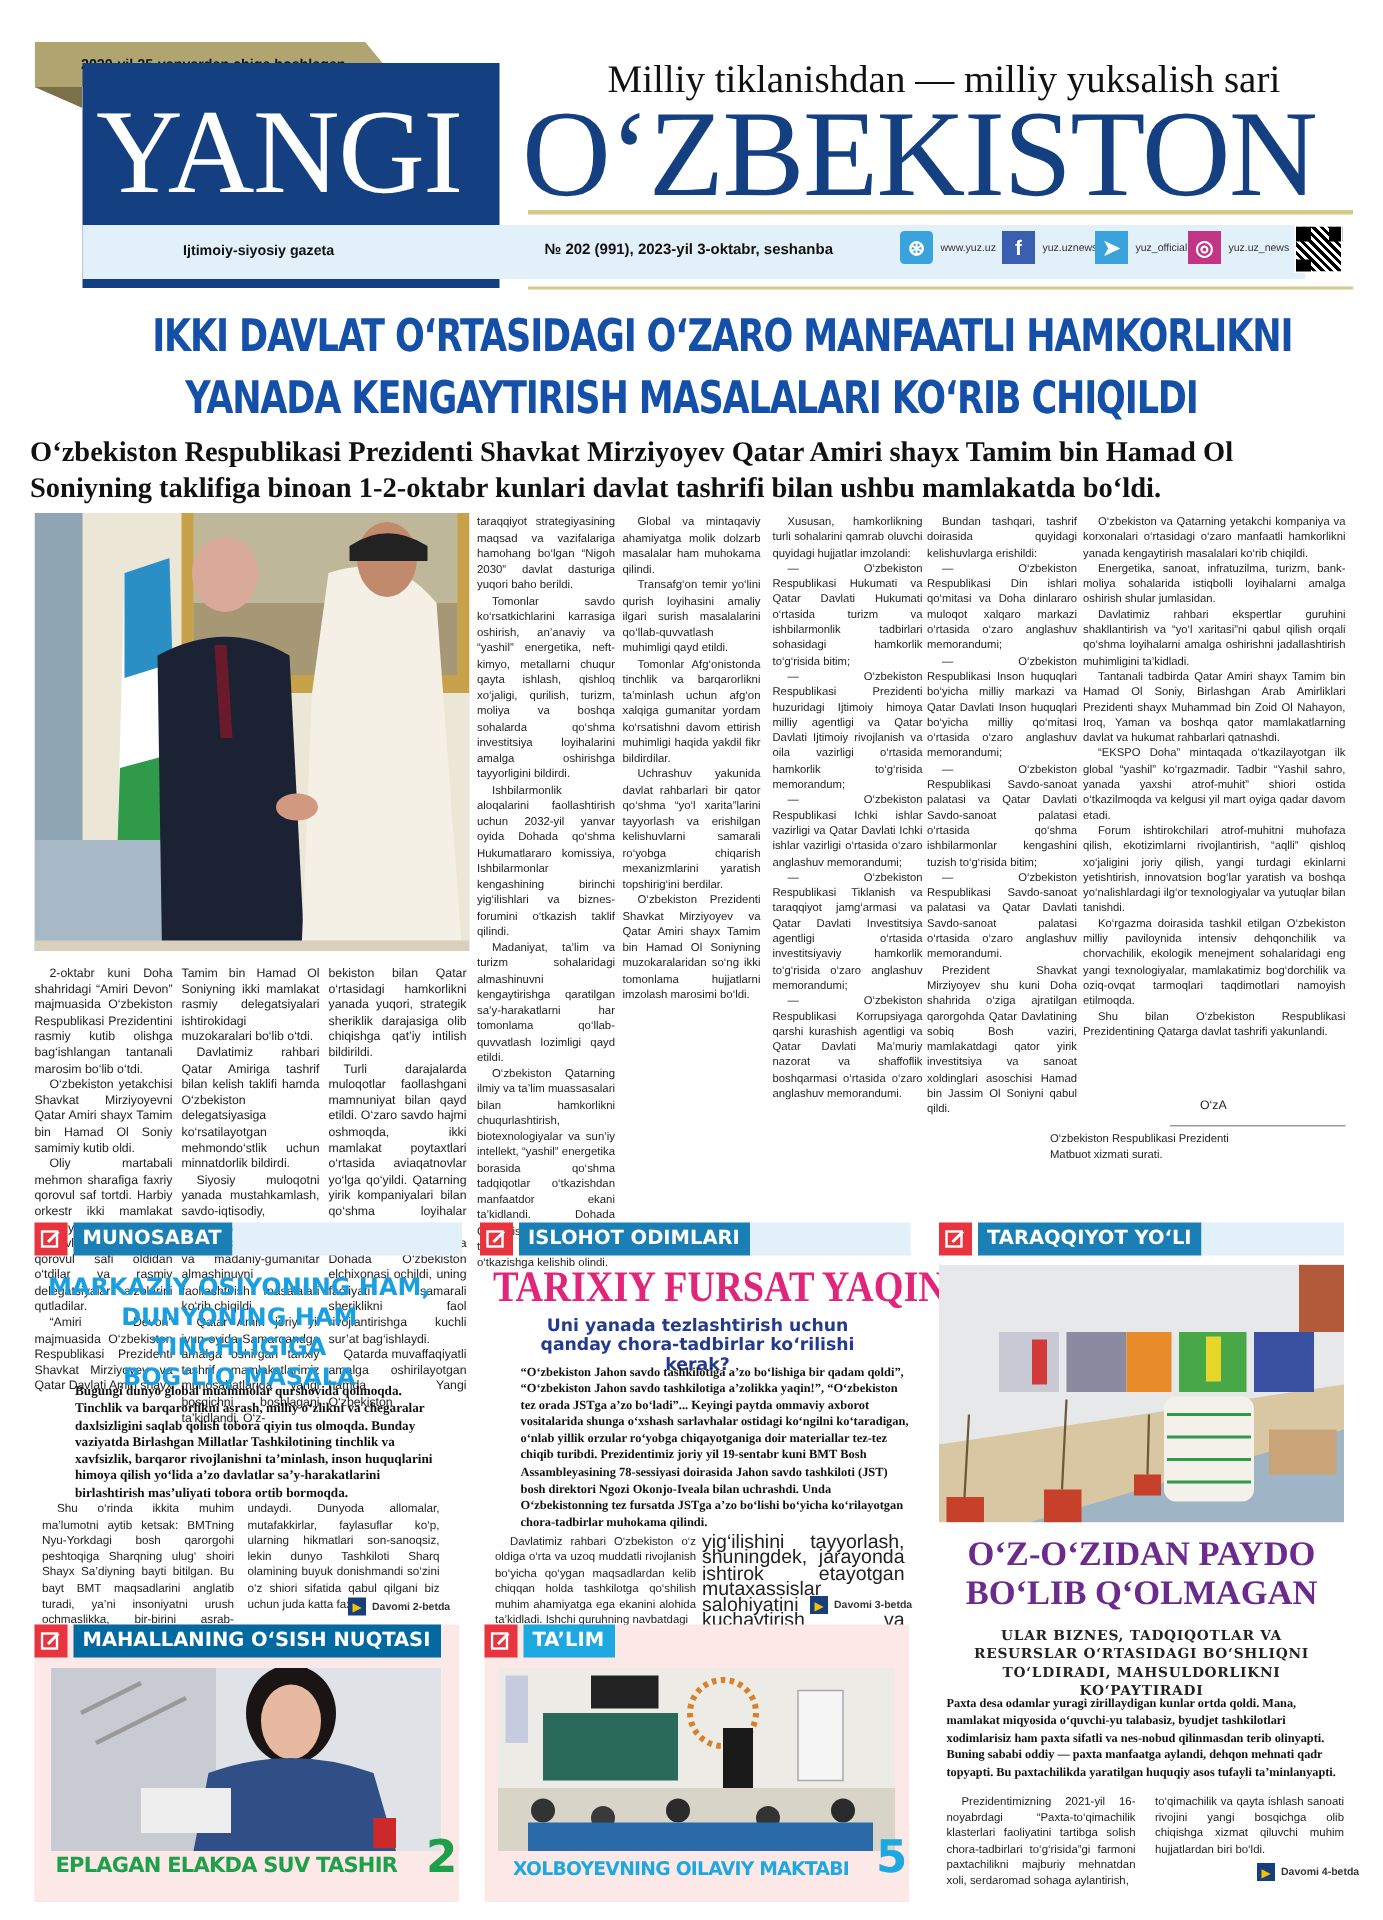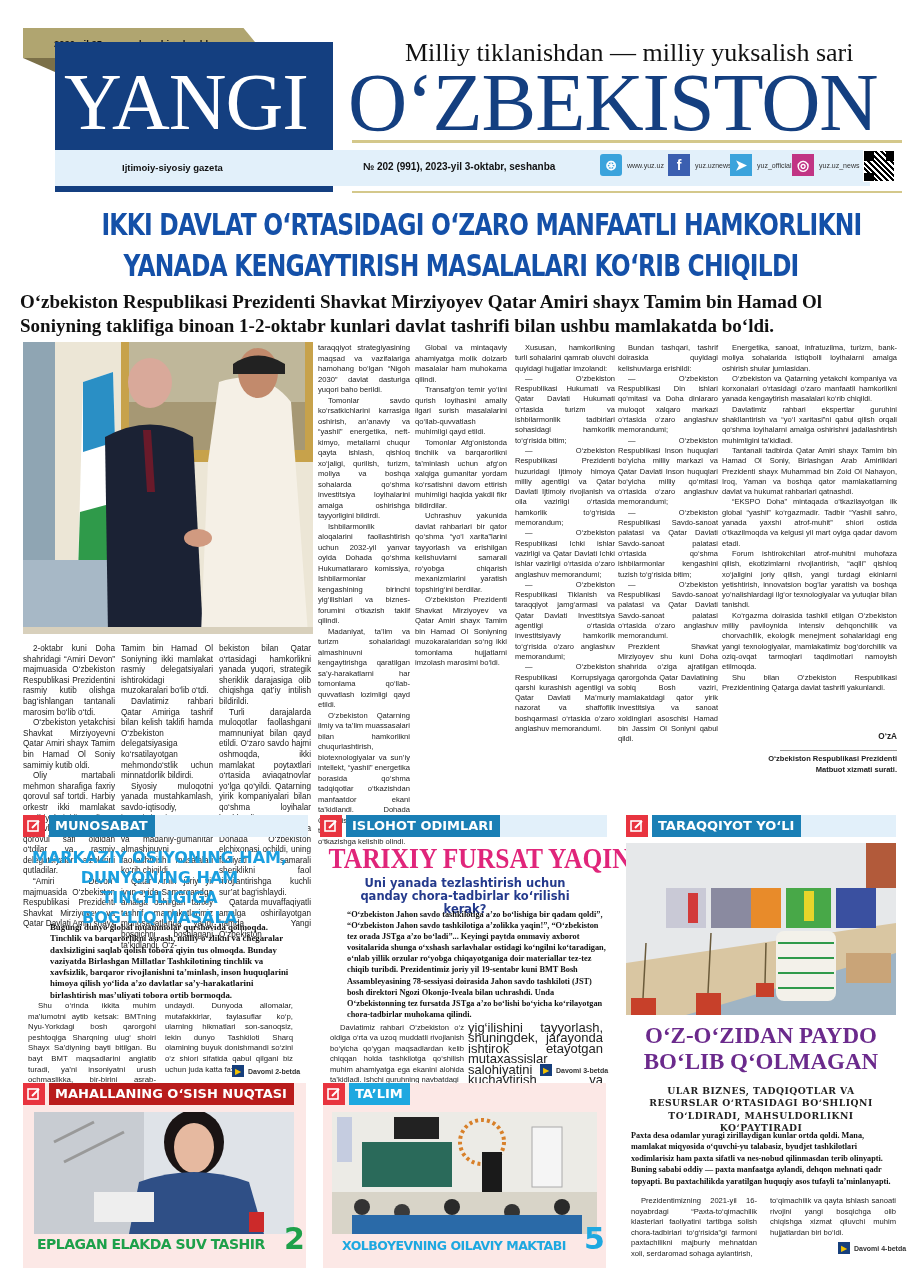--- a/index.html
+++ b/index.html
@@ -24,21 +24,21 @@
  linear-gradient(#000,#000) 22px 0/10px 10px no-repeat,
  linear-gradient(#000,#000) 0 22px/10px 10px no-repeat,
  repeating-linear-gradient(45deg,#000 0 2px,#fff 2px 4px);border:1px solid #fff}
 
 .h1{left:0;width:922px;text-align:center;font-family:"DejaVu Sans",sans-serif;font-weight:bold;color:#1450a8;font-size:30px;line-height:39px;letter-spacing:-1px;transform:scaleX(.78);transform-origin:center;white-space:nowrap}
 .lead{left:20px;width:882px;top:290px;text-align:left;font-family:"Liberation Serif",serif;font-weight:bold;font-size:19px;line-height:24px;color:#111}
 
 .photo{left:23px;top:342px;width:290px;height:292px;overflow:hidden;background:#e9e3d4}
 .col{font-size:8.2px;line-height:10.6px;text-align:justify;color:#222}
 .col p{text-indent:10px}
-.sig{font-weight:bold;text-align:right}
+.sig{font-weight:normal;text-align:left}
 
 .sec-head{height:22px;display:flex;align-items:center}
 .sec-head .pen{width:22px;height:22px;background:#e8343f;display:flex;align-items:center;justify-content:center;margin-right:4px}
 .sec-head .lbl{height:22px;color:#fff;font-family:"DejaVu Sans",sans-serif;font-weight:bold;font-size:13px;padding:3px 7px 0 6px;letter-spacing:0}
 .sec-head .rest{flex:1;height:22px;background:#e2f0fa}
 .cont{font-size:7px;font-weight:bold;color:#333}
 .pinkbox{background:#fce8e6}
 .bold-serif{font-family:"Liberation Serif",serif;font-weight:bold;font-size:9.2px;line-height:12.2px;color:#111}
 </style>
 </head>
@@ -143,22 +143,22 @@
 </div>
 <div class="abs col" style="left:618px;top:343px;width:100px;font-size:7.5px;line-height:10.3px">
   <p>Bundan tashqari, tashrif doirasida quyidagi kelishuvlarga erishildi:</p>
   <p>— O‘zbekiston Respublikasi Din ishlari qo‘mitasi va Doha dinlararo muloqot xalqaro markazi o‘rtasida o‘zaro anglashuv memorandumi;</p>
   <p>— O‘zbekiston Respublikasi Inson huquqlari bo‘yicha milliy markazi va Qatar Davlati Inson huquqlari bo‘yicha milliy qo‘mitasi o‘rtasida o‘zaro anglashuv memorandumi;</p>
   <p>— O‘zbekiston Respublikasi Savdo-sanoat palatasi va Qatar Davlati Savdo-sanoat palatasi o‘rtasida qo‘shma ishbilarmonlar kengashini tuzish to‘g‘risida bitim;</p>
   <p>— O‘zbekiston Respublikasi Savdo-sanoat palatasi va Qatar Davlati Savdo-sanoat palatasi o‘rtasida o‘zaro anglashuv memorandumi.</p>
   <p>Prezident Shavkat Mirziyoyev shu kuni Doha shahrida o‘ziga ajratilgan qarorgohda Qatar Davlatining sobiq Bosh vaziri, mamlakatdagi qator yirik investitsiya va sanoat xoldinglari asoschisi Hamad bin Jassim Ol Soniyni qabul qildi.</p>
 </div>
 <div class="abs col" style="left:722px;top:343px;width:175px;font-size:7.5px;line-height:10.3px">
+  <p>O‘zbekiston va Qatarning yetakchi kompaniya va korxonalari o‘rtasidagi o‘zaro manfaatli hamkorlikni yanada kengaytirish masalalari ko‘rib chiqildi.</p>
   <p>Energetika, sanoat, infratuzilma, turizm, bank-moliya sohalarida istiqbolli loyihalarni amalga oshirish shular jumlasidan.</p>
-  <p>O‘zbekiston va Qatarning yetakchi kompaniya va korxonalari o‘rtasidagi o‘zaro manfaatli hamkorlikni yanada kengaytirish masalalari ko‘rib chiqildi.</p>
   <p>Davlatimiz rahbari ekspertlar guruhini shakllantirish va “yo‘l xaritasi”ni qabul qilish orqali qo‘shma loyihalarni amalga oshirishni jadallashtirish muhimligini ta’kidladi.</p>
   <p>Tantanali tadbirda Qatar Amiri shayx Tamim bin Hamad Ol Soniy, Birlashgan Arab Amirliklari Prezidenti shayx Muhammad bin Zoid Ol Nahayon, Iroq, Yaman va boshqa qator mamlakatlarning davlat va hukumat rahbarlari qatnashdi.</p>
   <p>“EKSPO Doha” mintaqada o‘tkazilayotgan ilk global “yashil” ko‘rgazmadir. Tadbir “Yashil sahro, yanada yaxshi atrof-muhit” shiori ostida o‘tkazilmoqda va kelgusi yil mart oyiga qadar davom etadi.</p>
   <p>Forum ishtirokchilari atrof-muhitni muhofaza qilish, ekotizimlarni rivojlantirish, “aqlli” qishloq xo‘jaligini joriy qilish, yangi turdagi ekinlarni yetishtirish, innovatsion bog‘lar yaratish va boshqa yo‘nalishlardagi ilg‘or texnologiyalar va yutuqlar bilan tanishdi.</p>
   <p>Ko‘rgazma doirasida tashkil etilgan O‘zbekiston milliy paviloynida intensiv dehqonchilik va chorvachilik, ekologik menejment sohalaridagi eng yangi texnologiyalar, mamlakatimiz bog‘dorchilik va oziq-ovqat tarmoqlari taqdimotlari namoyish etilmoqda.</p>
   <p>Shu bilan O‘zbekiston Respublikasi Prezidentining Qatarga davlat tashrifi yakunlandi.</p>
 </div>
 <div class="abs col sig" style="left:800px;top:732px;width:97px">O‘zA</div>
 <div class="abs" style="left:780px;top:750px;width:117px;height:1px;background:#999"></div>
 <div class="abs col sig" style="left:700px;top:754px;width:197px;font-size:7.5px">
@@ -267,21 +267,21 @@
 </div>
 
 <div class="abs pinkbox" style="left:23px;top:1083px;width:283px;height:185px"></div>
 <div class="abs sec-head" style="left:23px;top:1083px;width:283px">
   <span class="pen">
       <svg width="14" height="14" viewBox="0 0 14 14">
         <rect x="1" y="2" width="10" height="10" fill="none" stroke="#fff" stroke-width="1.6"></rect>
         <path d="M5 9 L12 2" stroke="#fff" stroke-width="2"></path>
       </svg>
     </span>
-  <span class="lbl" style="background:#b91c1c">MAHALLANING O‘SISH NUQTASI</span>
+  <span class="lbl" style="background:#0369a1">MAHALLANING O‘SISH NUQTASI</span>
 </div>
 <div class="abs" style="left:34px;top:1112px;width:260px;height:122px;overflow:hidden">
   <svg width="260" height="122" viewBox="0 0 260 122">
     <rect width="260" height="122" fill="#dfe3e8"></rect>
     <rect x="0" y="0" width="110" height="122" fill="#c8ccd2"></rect>
     <path d="M20 30 L60 10 M30 50 L90 20" stroke="#999" stroke-width="3"></path>
     <path d="M130 30 a30 32 0 1 1 60 0 a30 34 0 1 1 -60 0" fill="#1a1414"></path>
     <path d="M140 35 a20 24 0 1 1 40 0 a20 26 0 1 1 -40 0" fill="#e6b9a0"></path>
     <path d="M105 70 Q160 50 215 70 L230 122 L95 122 Z" fill="#2f4f86"></path>
     <rect x="60" y="80" width="60" height="30" fill="#eeeeee"></rect>

